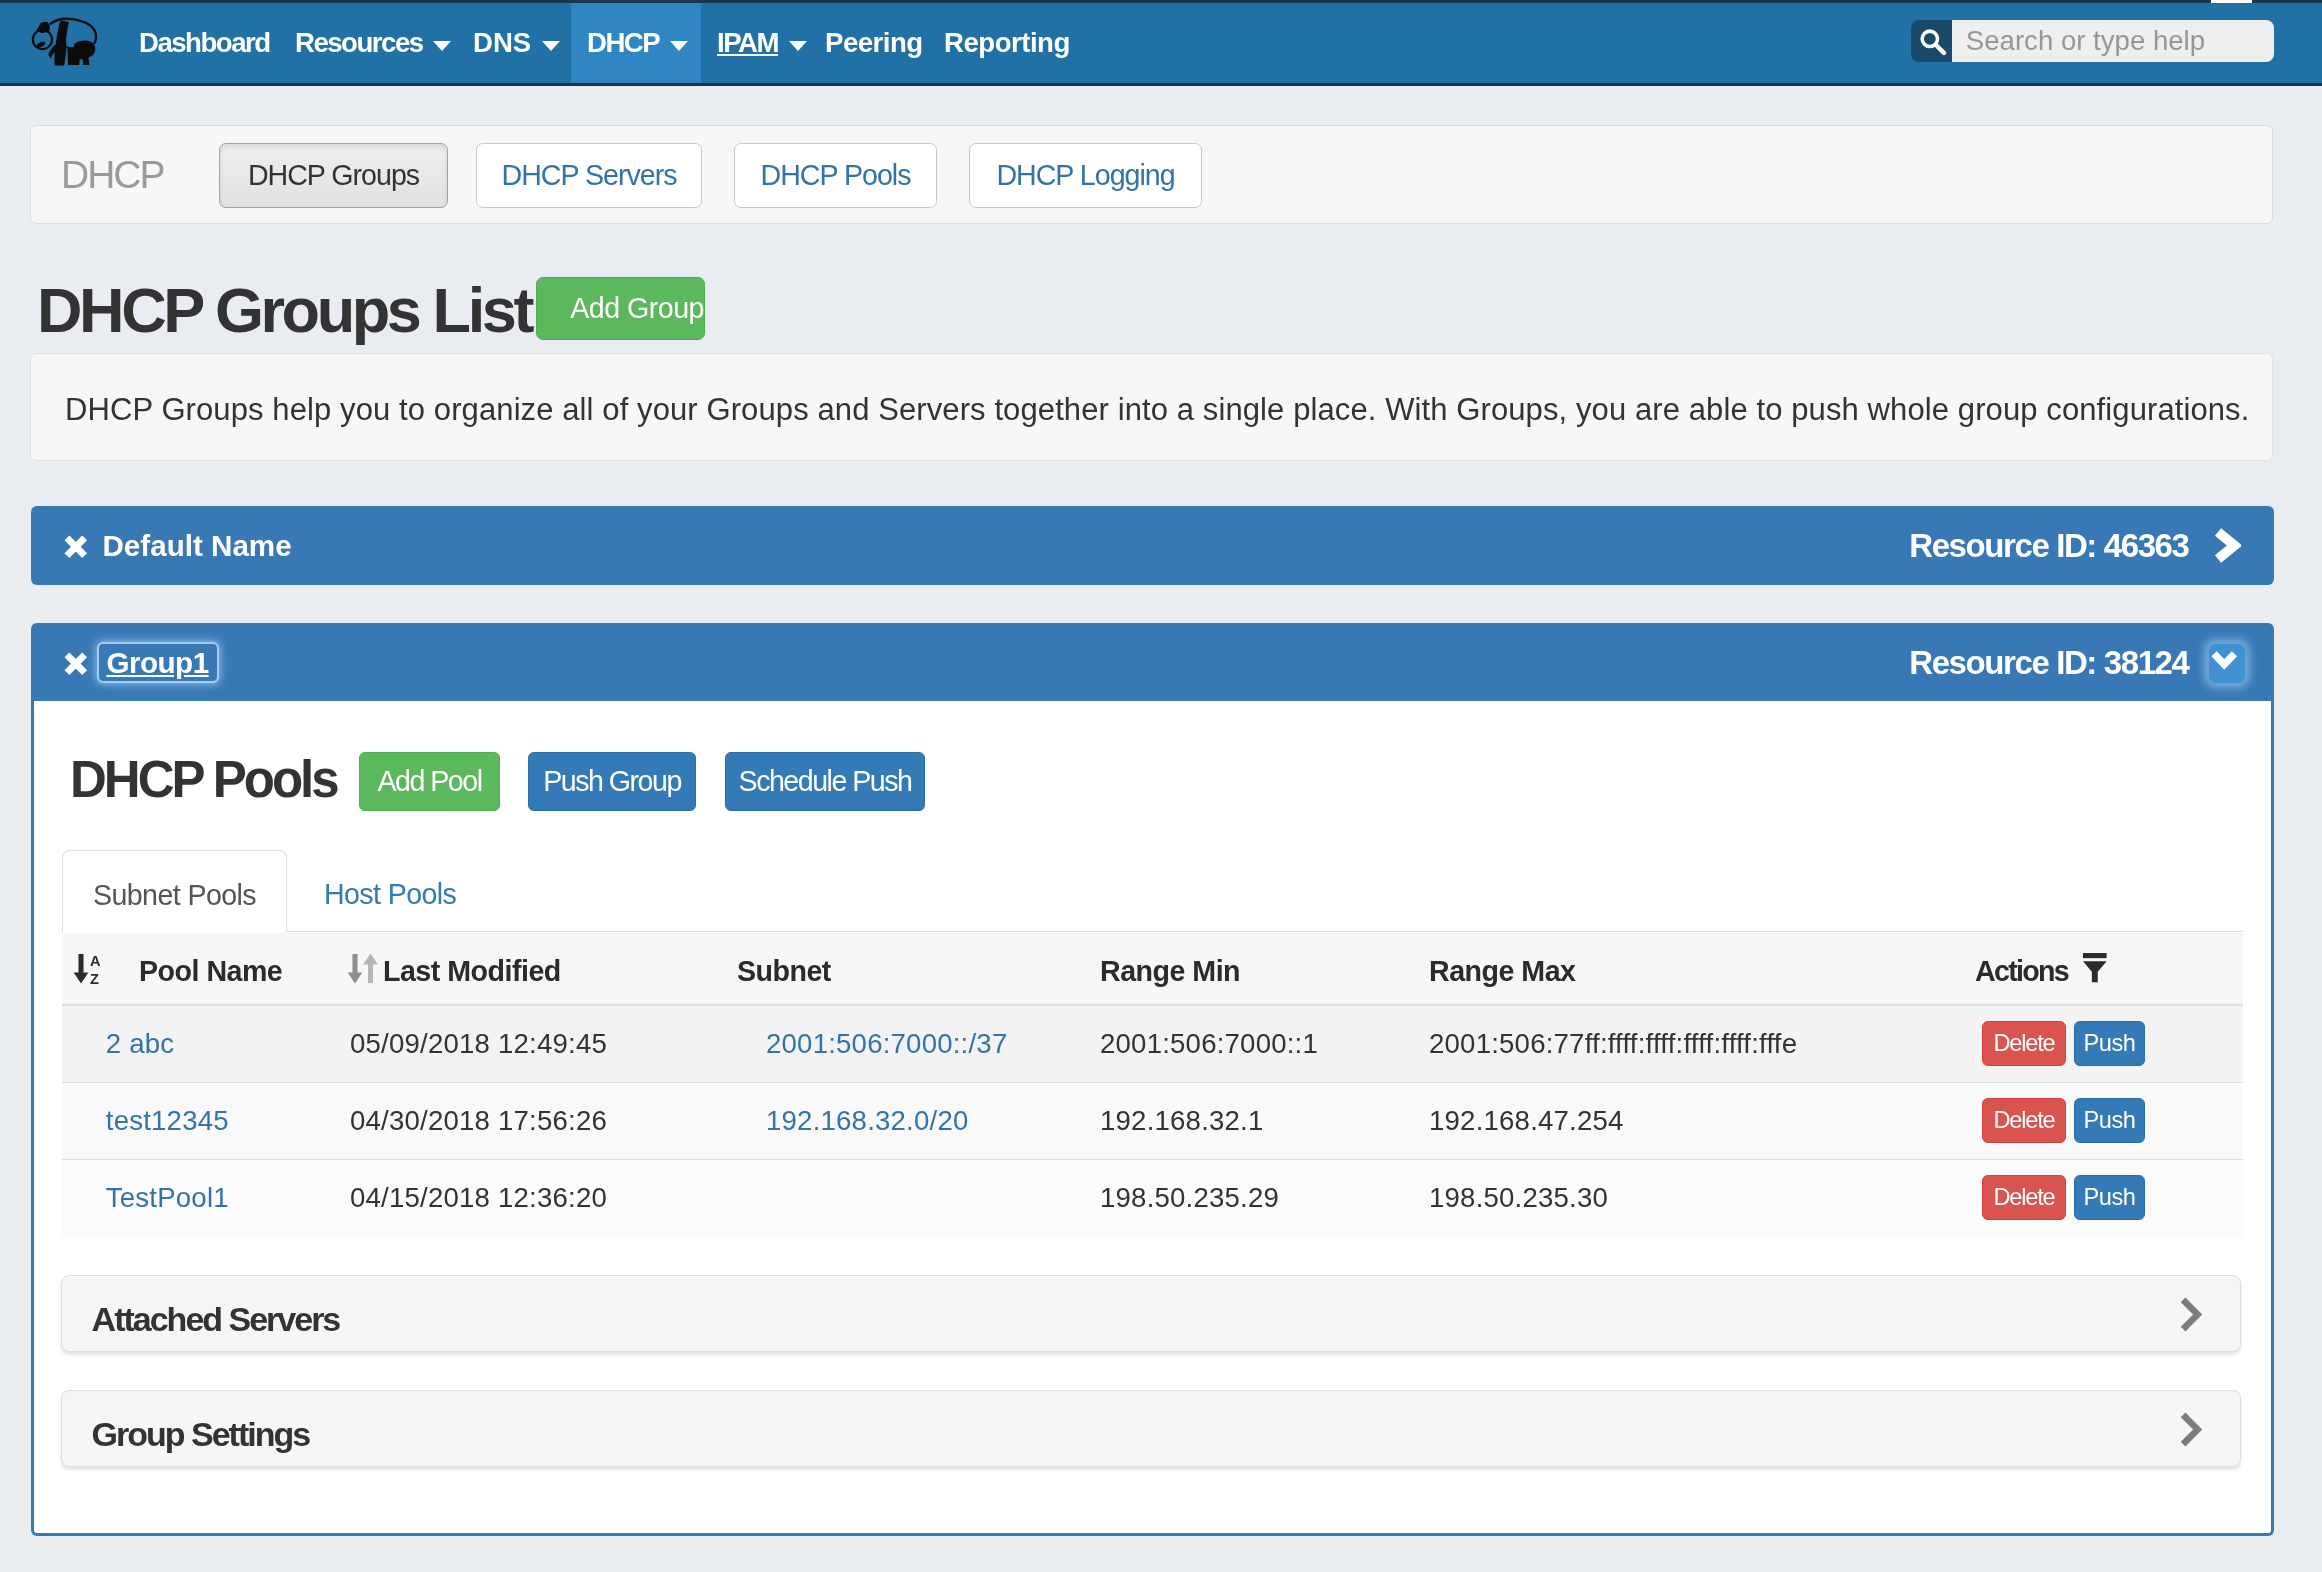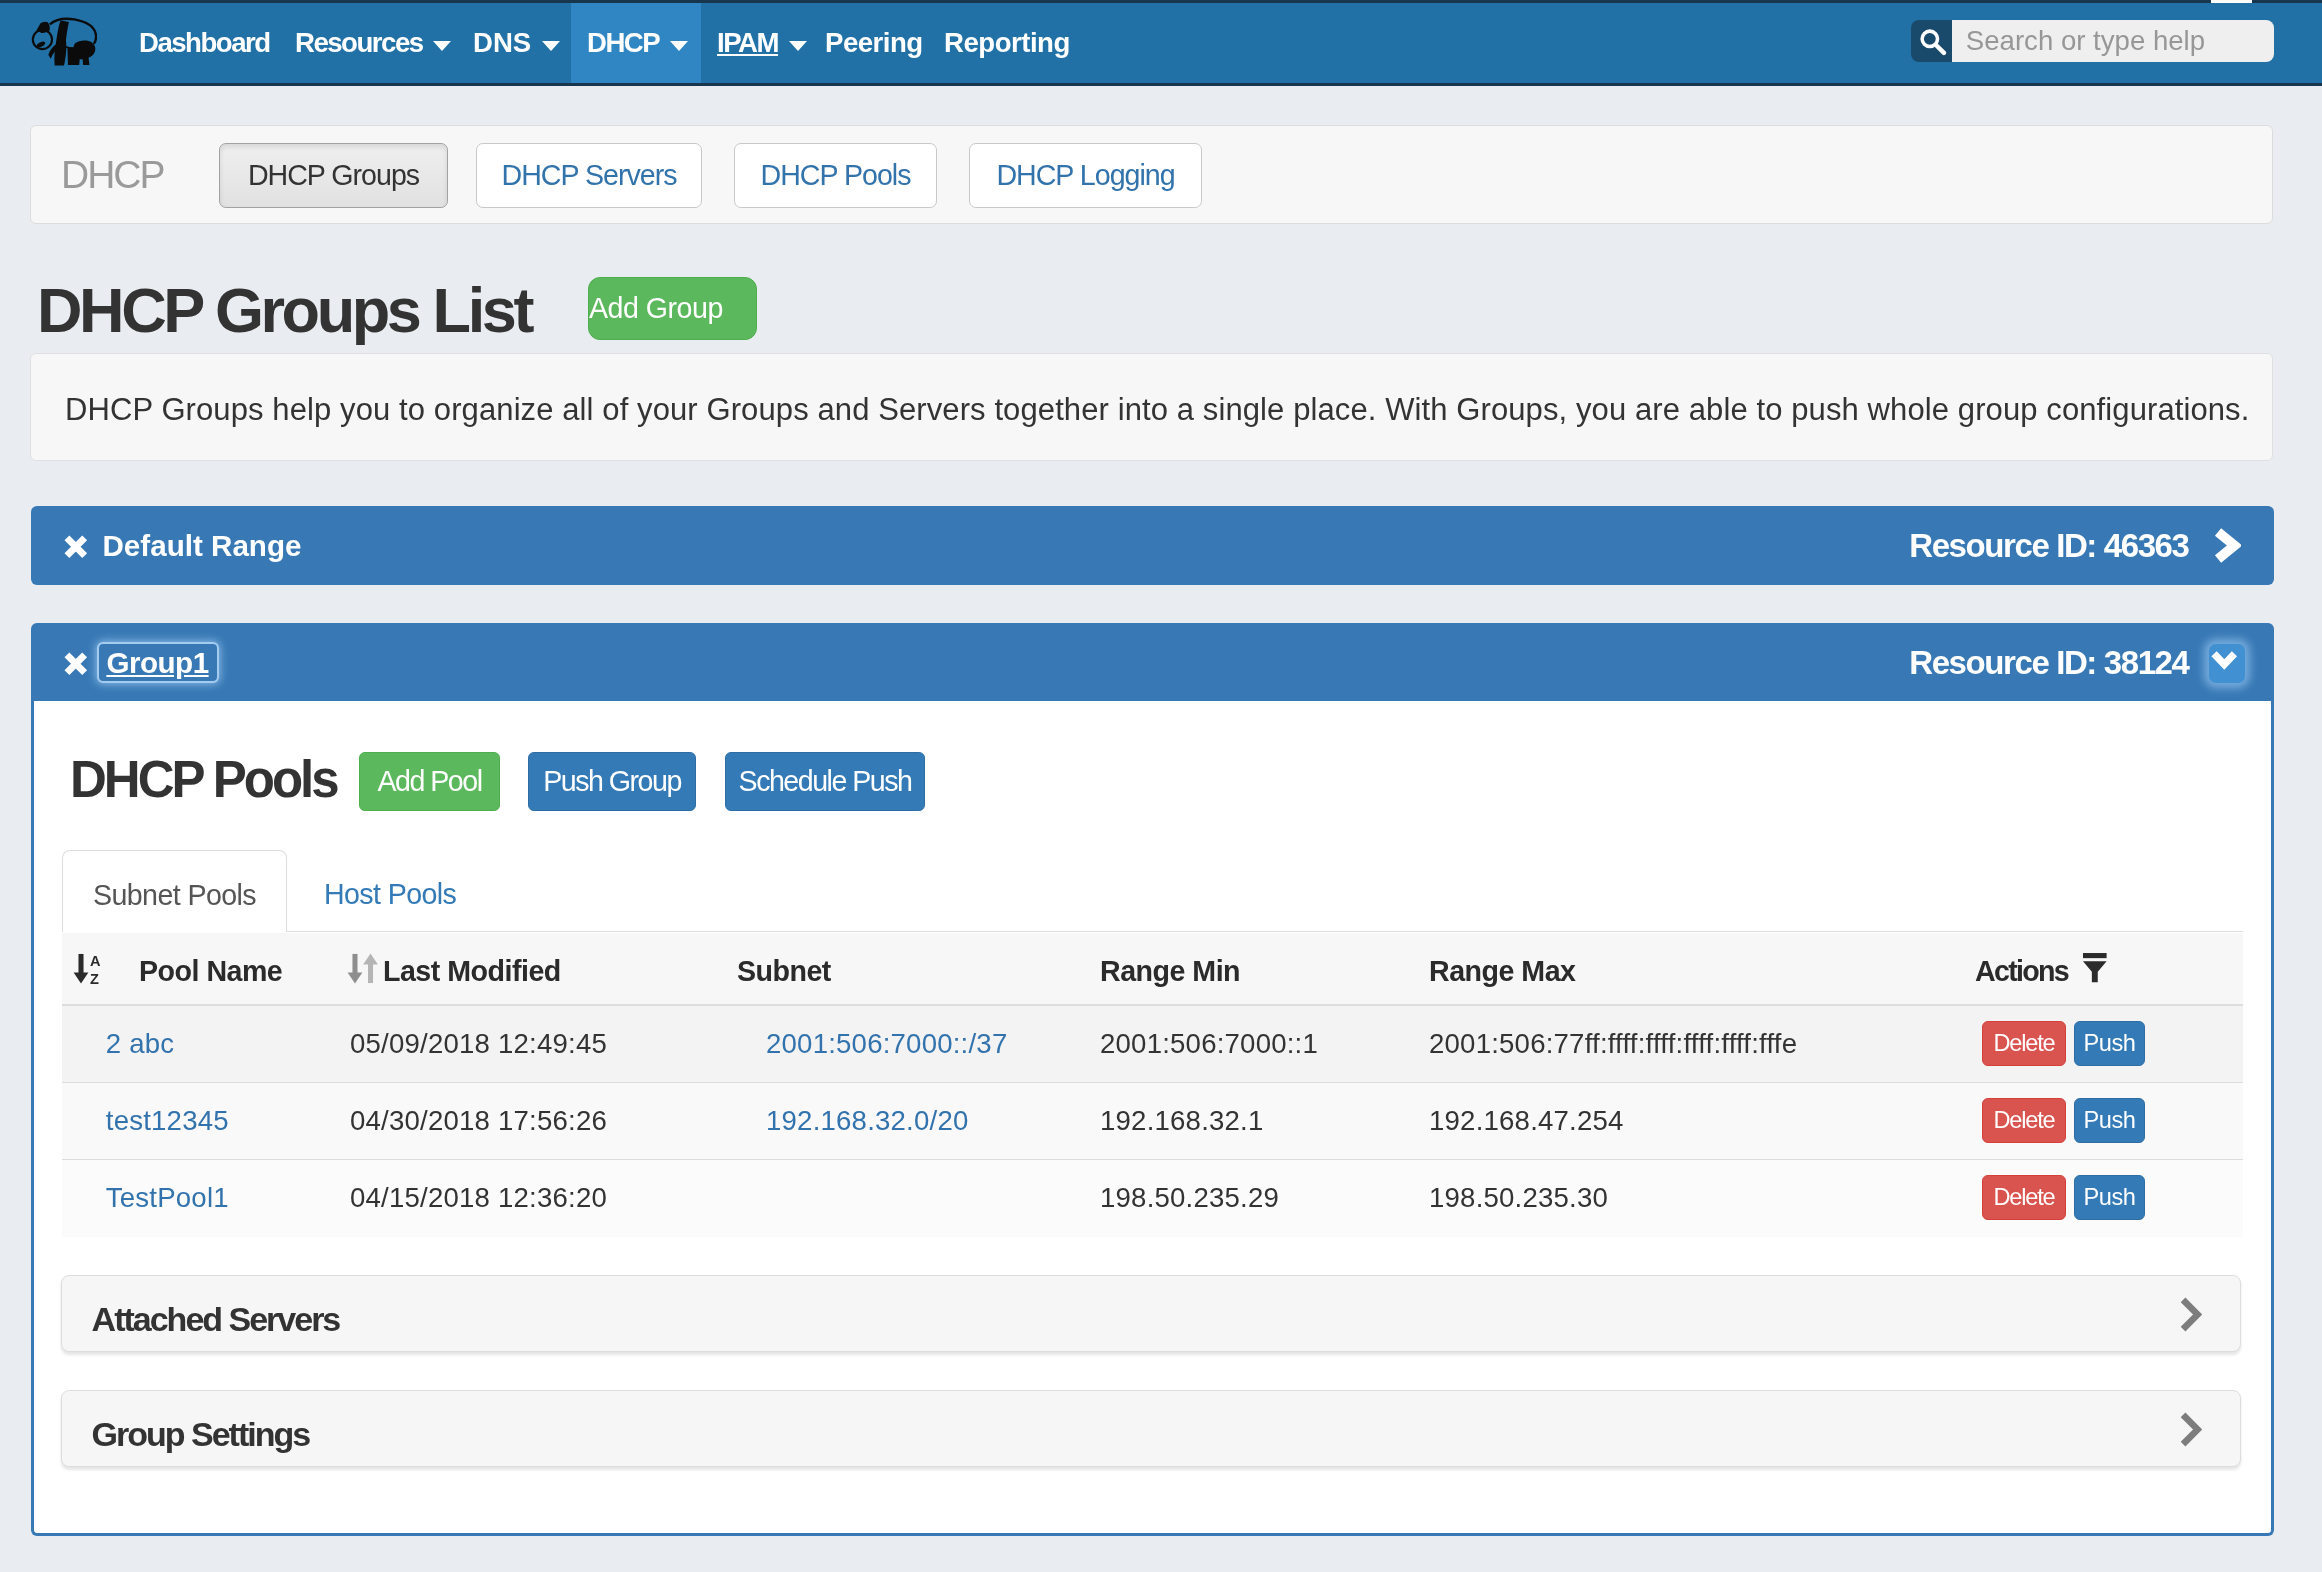--- a/index.html
+++ b/index.html
@@ -22,21 +22,21 @@
 #subnav { position:absolute; left:29.6px; top:125px; width:2243px; height:99px; background:#f7f7f7; border:1px solid #dcdcdc; border-radius:5.9px; }
 #subnavlabel { position:absolute; left:61px; top:125px; height:99px; line-height:99px; font-size:39px; letter-spacing:-2px; color:#9a9a9a; }
 .tabbtn { position:absolute; top:143px; height:65px; line-height:63px; text-align:center; border-radius:6.9px; font-size:28.6px; letter-spacing:-1px; }
 #btn-groups { left:219px; width:229px; background:linear-gradient(#efefef,#e1e1e1); border:1px solid #a2a2a2; color:#333; box-shadow:inset 0 3px 4.9px rgba(0,0,0,0.1); }
 #btn-servers { left:476px; width:226px; background:#fff; border:1px solid #c8c8c8; color:#3273ac; }
 #btn-pools { left:734px; width:203px; background:#fff; border:1px solid #c8c8c8; color:#3273ac; }
 #btn-logging { left:969px; width:233px; background:#fff; border:1px solid #c8c8c8; color:#3273ac; }
 
 
 #h1 { position:absolute; left:37px; top:274px; font-size:63px; font-weight:700; color:#333; letter-spacing:-3.4px; }
-#addgroup { position:absolute; left:588px; top:277px; width:169px; height:63px; background:#5cb85c; border:1px solid #4cae4c; border-radius:12px; color:#fff; font-size:28.6px; letter-spacing:-0.5px; text-align:left; line-height:61px; }
+#addgroup { position:absolute; left:536px; top:277px; width:169px; height:63px; background:#5cb85c; border:1px solid #4cae4c; border-radius:7px; color:#fff; font-size:28.6px; letter-spacing:-0.5px; text-align:right; line-height:61px; }
 
 
 #well { position:absolute; left:29.6px; top:353px; width:2243px; height:108px; background:#f7f7f7; border:1px solid #e0e0e0; border-radius:5.9px; }
 #welltext { position:absolute; left:65px; top:392px; font-size:31px; color:#333; letter-spacing:0.1px; }
 
 
 .groupbar { position:absolute; left:30.5px; width:2243px; height:79px; background:#3879b5; border-radius:5.9px; color:#fff; }
 #bar1 { top:506px; }
 #bar2 { top:623px; border-radius:5.9px 5.9px 0 0; }
 .gbname { position:absolute; left:72px; top:0; height:79px; line-height:79px; font-size:29.6px; font-weight:700; letter-spacing:0; color:#fff; }
@@ -123,21 +123,21 @@
 <div id="h1">DHCP Groups List</div>
 <div id="addgroup">Add Group</div>
 
 <div id="well"></div>
 <div id="welltext">DHCP Groups help you to organize all of your Groups and Servers together into a single place. With Groups, you are able to push whole group configurations.</div>
 
 <div class="groupbar" id="bar1">
   <svg width="25.6" height="25.6" viewBox="0 0 26 26" style="position:absolute; left:32.5px; top:27.6px;">
     <path d="M4 4 L22 22 M22 4 L4 22" stroke="#fff" stroke-width="7" stroke-linecap="butt"></path>
   </svg>
-  <span class="gbname">Default Range</span>
+  <span class="gbname">Default Name</span>
   <span class="gbright">Resource ID: 46363</span>
   <svg width="29.6" height="35" viewBox="0 0 15 18" style="position:absolute; right:32.5px; top:21.7px;">
     <path d="M3.5 2 L12 9 L3.5 16" fill="none" stroke="#fff" stroke-width="5" stroke-linecap="butt" stroke-linejoin="miter"></path>
   </svg>
 </div>
 
 <div class="groupbar" id="bar2">
   <svg width="25.6" height="25.6" viewBox="0 0 26 26" style="position:absolute; left:32.5px; top:27.6px;">
     <path d="M4 4 L22 22 M22 4 L4 22" stroke="#fff" stroke-width="7" stroke-linecap="butt"></path>
   </svg>

